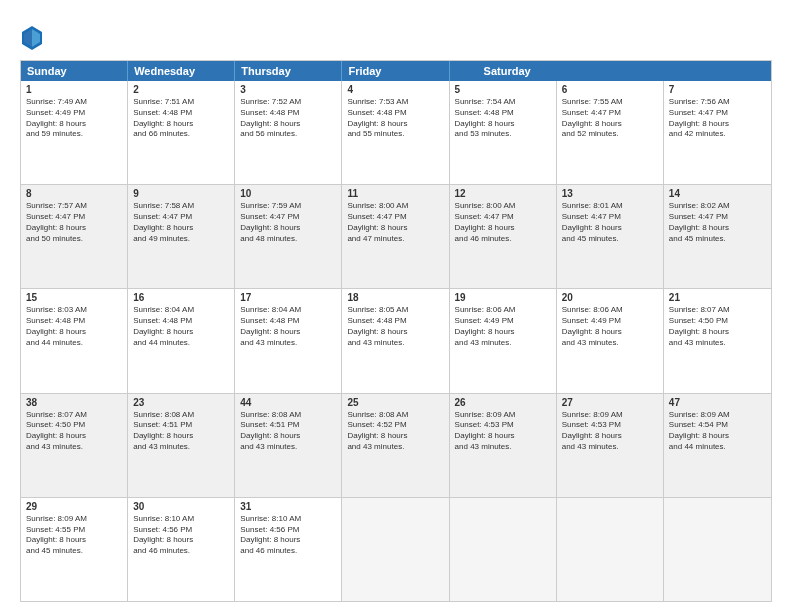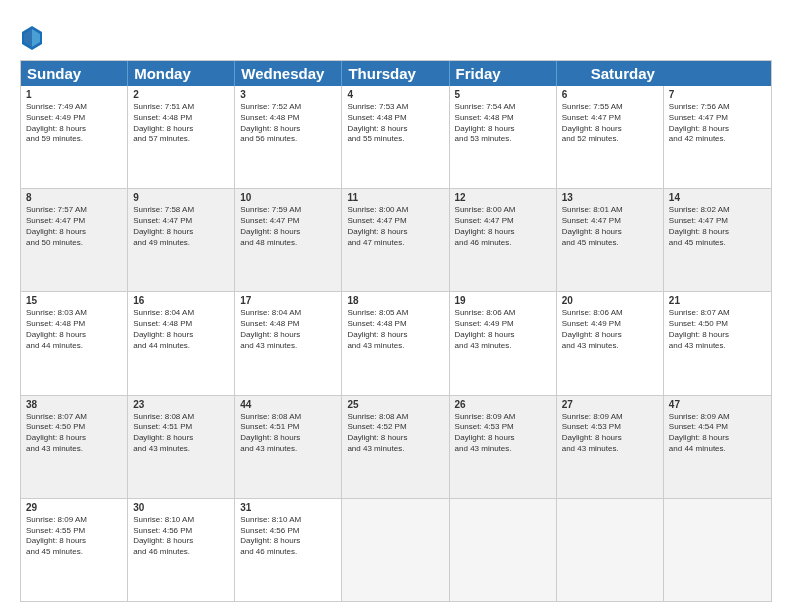--- a/index.html
+++ b/index.html
@@ -61,21 +61,21 @@
       flex-direction: column;
       border: 1px solid #ccc;
     }
     .cal-header {
       display: grid;
       grid-template-columns: repeat(7, 1fr);
       background: #2e74b5;
     }
     .cal-header-cell {
       color: #fff;
-      font-size: 15px;
+      font-size: 11px;
       font-weight: bold;
       padding: 4px 6px;
       text-align: left;
       border-right: 1px solid #5a9fd4;
     }
     .cal-header-cell:last-child { border-right: none; margin-left: 28px; }
     .cal-body {
       flex: 1;
       display: flex;
       flex-direction: column;
@@ -128,41 +128,40 @@
     </div>
     <div class="title-block">
       <h1></h1>
       <h2></h2>
     </div>
   </div>
 
   <div class="calendar">
     <div class="cal-header">
     <div class="cal-header-cell">Sunday</div>
-        <div class="cal-header-cell">Monday</div>
         <div class="cal-header-cell">Wednesday</div>
         <div class="cal-header-cell">Thursday</div>
         <div class="cal-header-cell">Friday</div>
         <div class="cal-header-cell">Saturday</div>
       </div>
     <div class="cal-body">
     <div class="cal-row">
           <div class="cal-cell">
             <div class="day-num">1</div>
             <p>Sunrise: 7:49 AM</p>
             <p>Sunset: 4:49 PM</p>
             <p>Daylight: 8 hours</p>
             <p>and 59 minutes.</p>
           </div>
           <div class="cal-cell">
             <div class="day-num">2</div>
             <p>Sunrise: 7:51 AM</p>
             <p>Sunset: 4:48 PM</p>
             <p>Daylight: 8 hours</p>
-            <p>and 57 minutes.</p>
+            <p>and 66 minutes.</p>
           </div>
           <div class="cal-cell">
             <div class="day-num">3</div>
             <p>Sunrise: 7:52 AM</p>
             <p>Sunset: 4:48 PM</p>
             <p>Daylight: 8 hours</p>
             <p>and 56 minutes.</p>
           </div>
           <div class="cal-cell">
             <div class="day-num">4</div>

